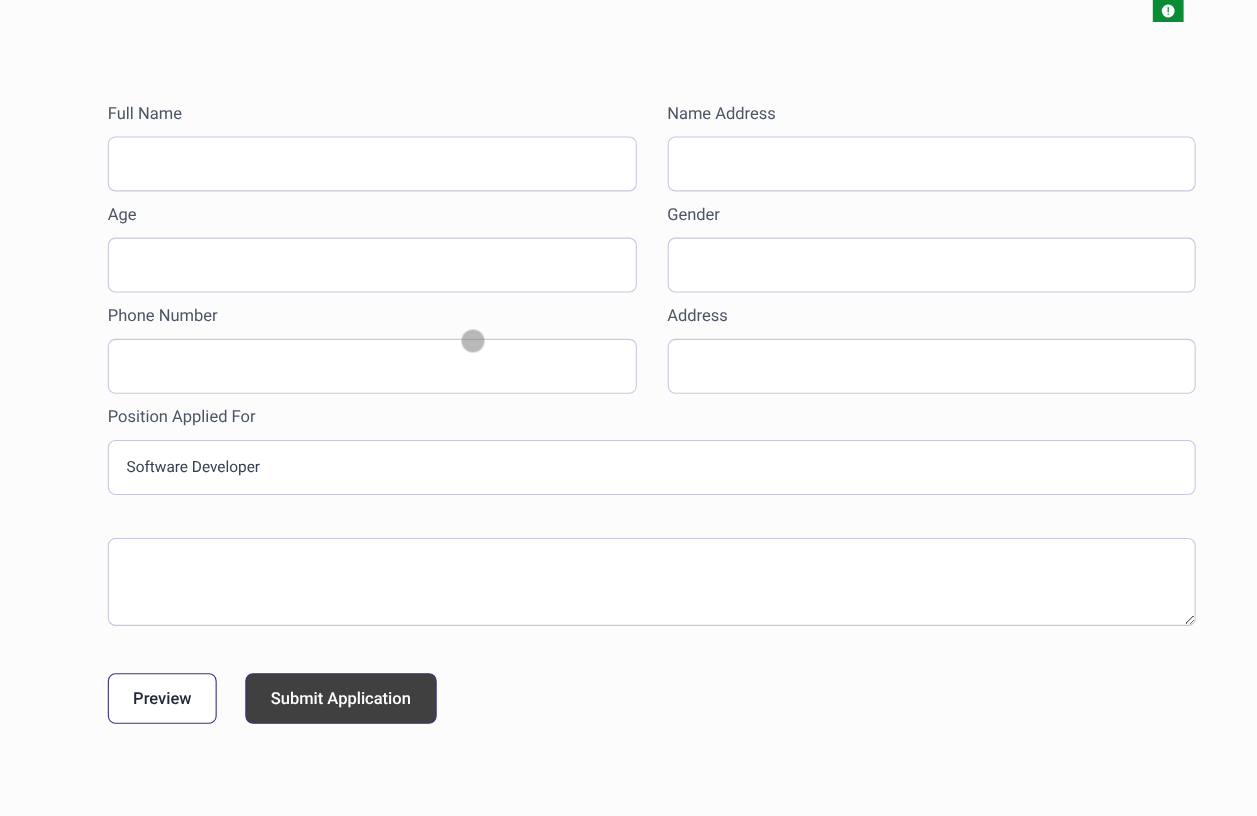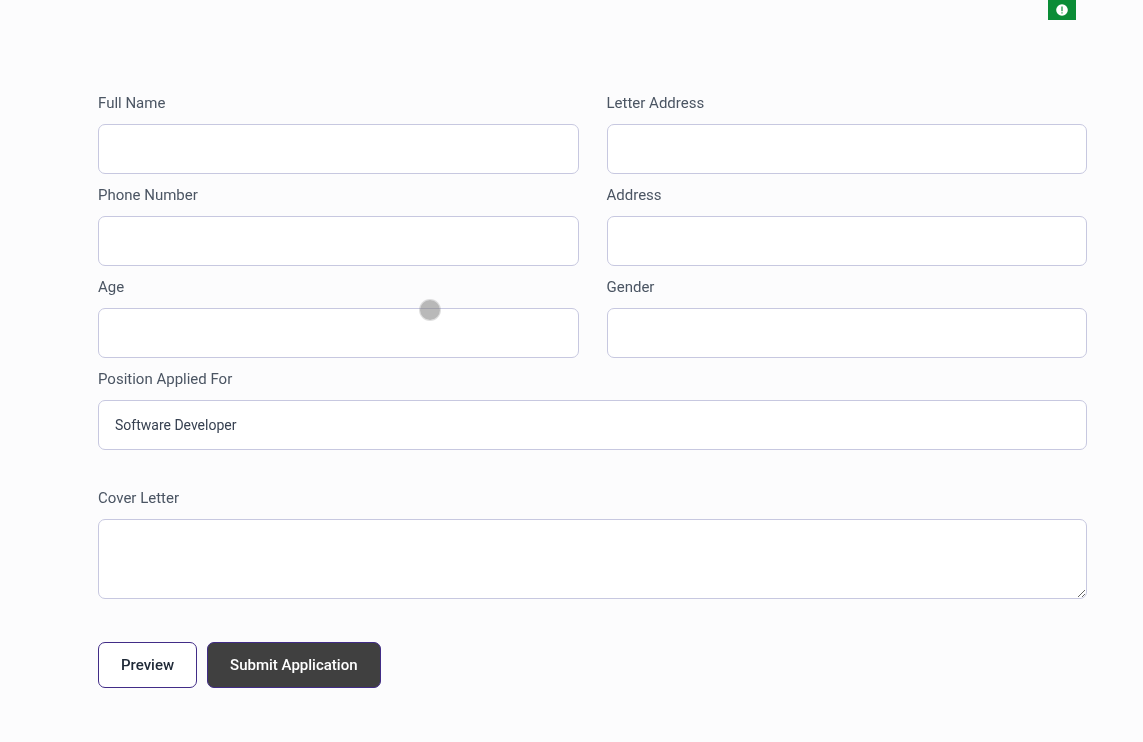--- a/index.html
+++ b/index.html
@@ -69,21 +69,21 @@
       border-radius: 7px;
       padding: 14px 16px;
       font-size: 15px;
       color: #374151;
       background: #fff;
       resize: vertical;
       font-family: inherit;
     }
     .button-row {
       display: flex;
-      gap: 10px;
+      gap: 26px;
       margin-top: 38px;
     }
     .btn {
       padding: 13px 22px;
       border-radius: 7px;
       font-size: 15px;
       font-weight: 500;
       cursor: pointer;
       font-family: inherit;
     }
@@ -121,54 +121,53 @@
 </div>
 
 <div class="form-container">
 
   <div class="form-row">
     <div class="form-group">
       <label class="form-label">Full Name</label>
       <input type="text" class="form-input" value="" style="">
     </div>
     <div class="form-group">
-      <label class="form-label">Letter Address</label>
+      <label class="form-label">Name Address</label>
       <input type="email" class="form-input" value="" style="">
+    </div>
+  </div>
+
+  <div class="form-row">
+    <div class="form-group">
+      <label class="form-label">Age</label>
+      <input type="text" class="form-input" value="" style="">
+    </div>
+    <div class="form-group">
+      <label class="form-label">Gender</label>
+      <input type="text" class="form-input" value="" style="">
     </div>
   </div>
 
   <div class="form-row">
     <div class="form-group">
       <label class="form-label">Phone Number</label>
       <input type="tel" class="form-input" value="" style="">
     </div>
     <div class="form-group">
       <label class="form-label">Address</label>
       <input type="text" class="form-input" value="" style="">
     </div>
   </div>
 
-  <div class="form-row">
-    <div class="form-group">
-      <label class="form-label">Age</label>
-      <input type="text" class="form-input" value="" style="">
-    </div>
-    <div class="form-group">
-      <label class="form-label">Gender</label>
-      <input type="text" class="form-input" value="" style="">
-    </div>
-  </div>
-
   <div class="form-group-full">
     <label class="form-label">Position Applied For</label>
     <input type="text" class="form-input" value="Software Developer" style="">
   </div>
 
   <div class="form-group-full">
-    <label class="form-label">Cover Letter</label>
     <textarea class="form-textarea" style=""></textarea>
   </div>
 
   <div class="button-row">
     <button class="btn btn-outline">Preview</button>
     <button class="btn btn-primary">Submit Application</button>
   </div>
 
 </div>
 

